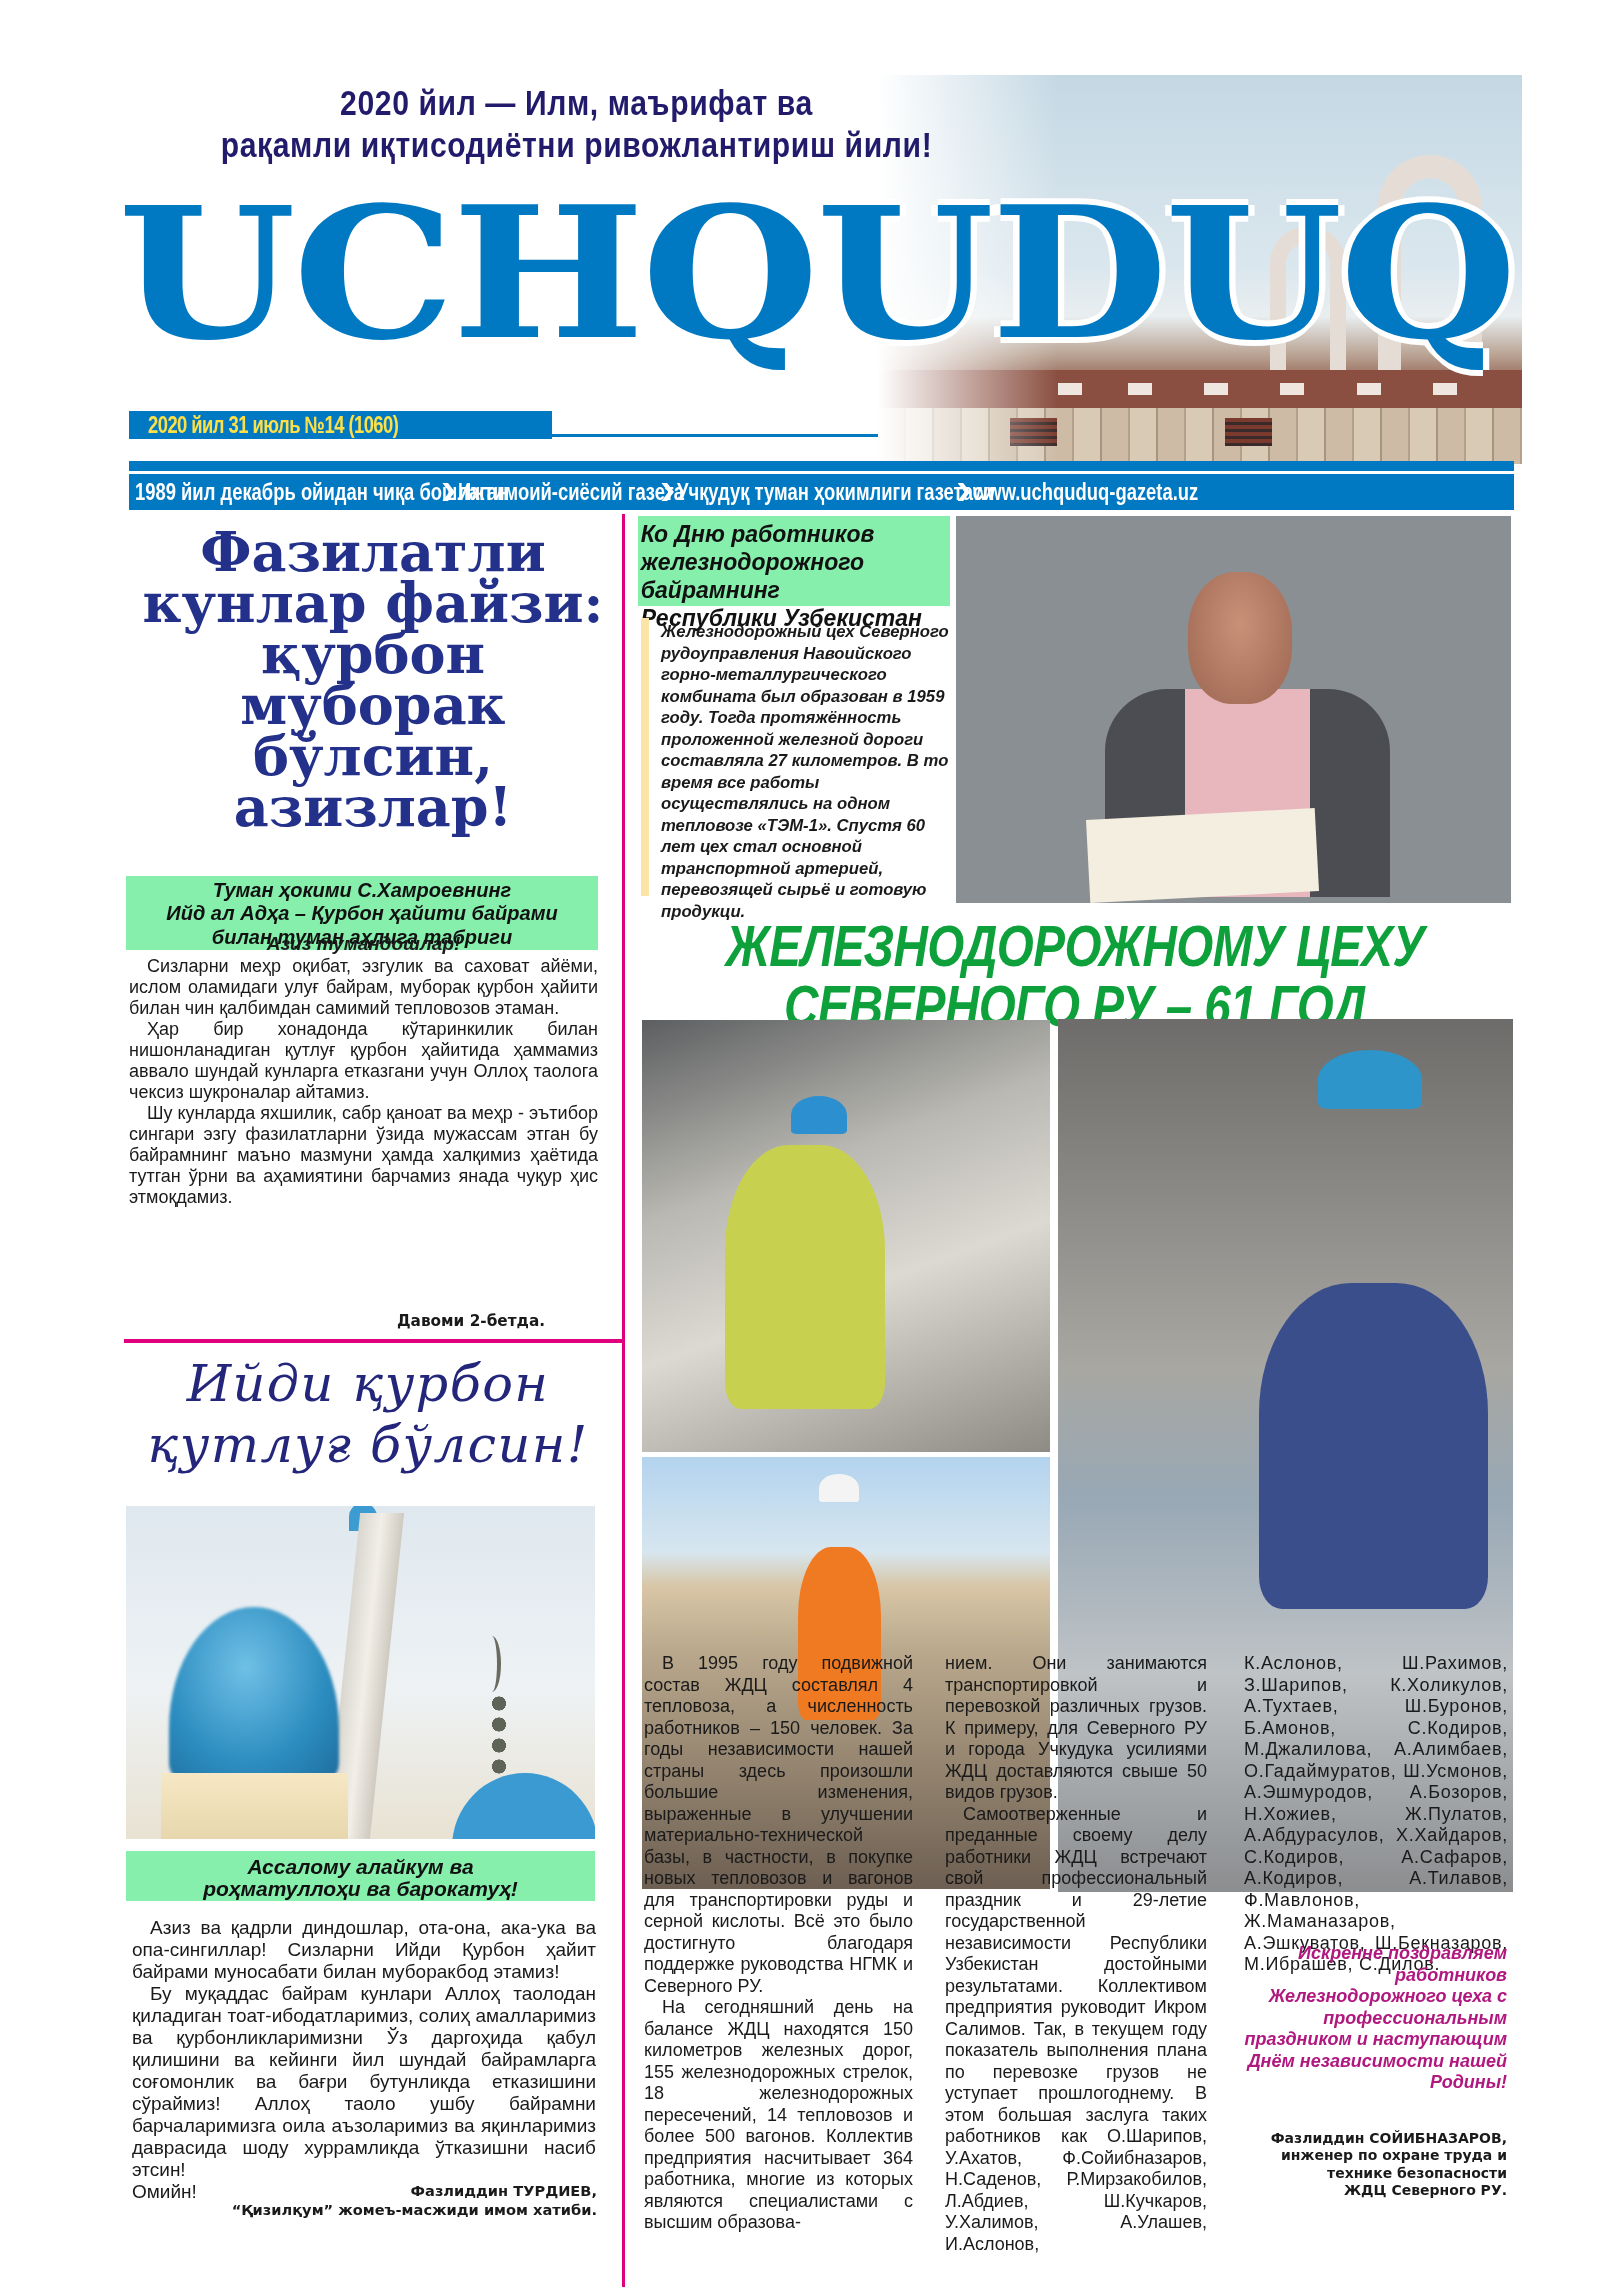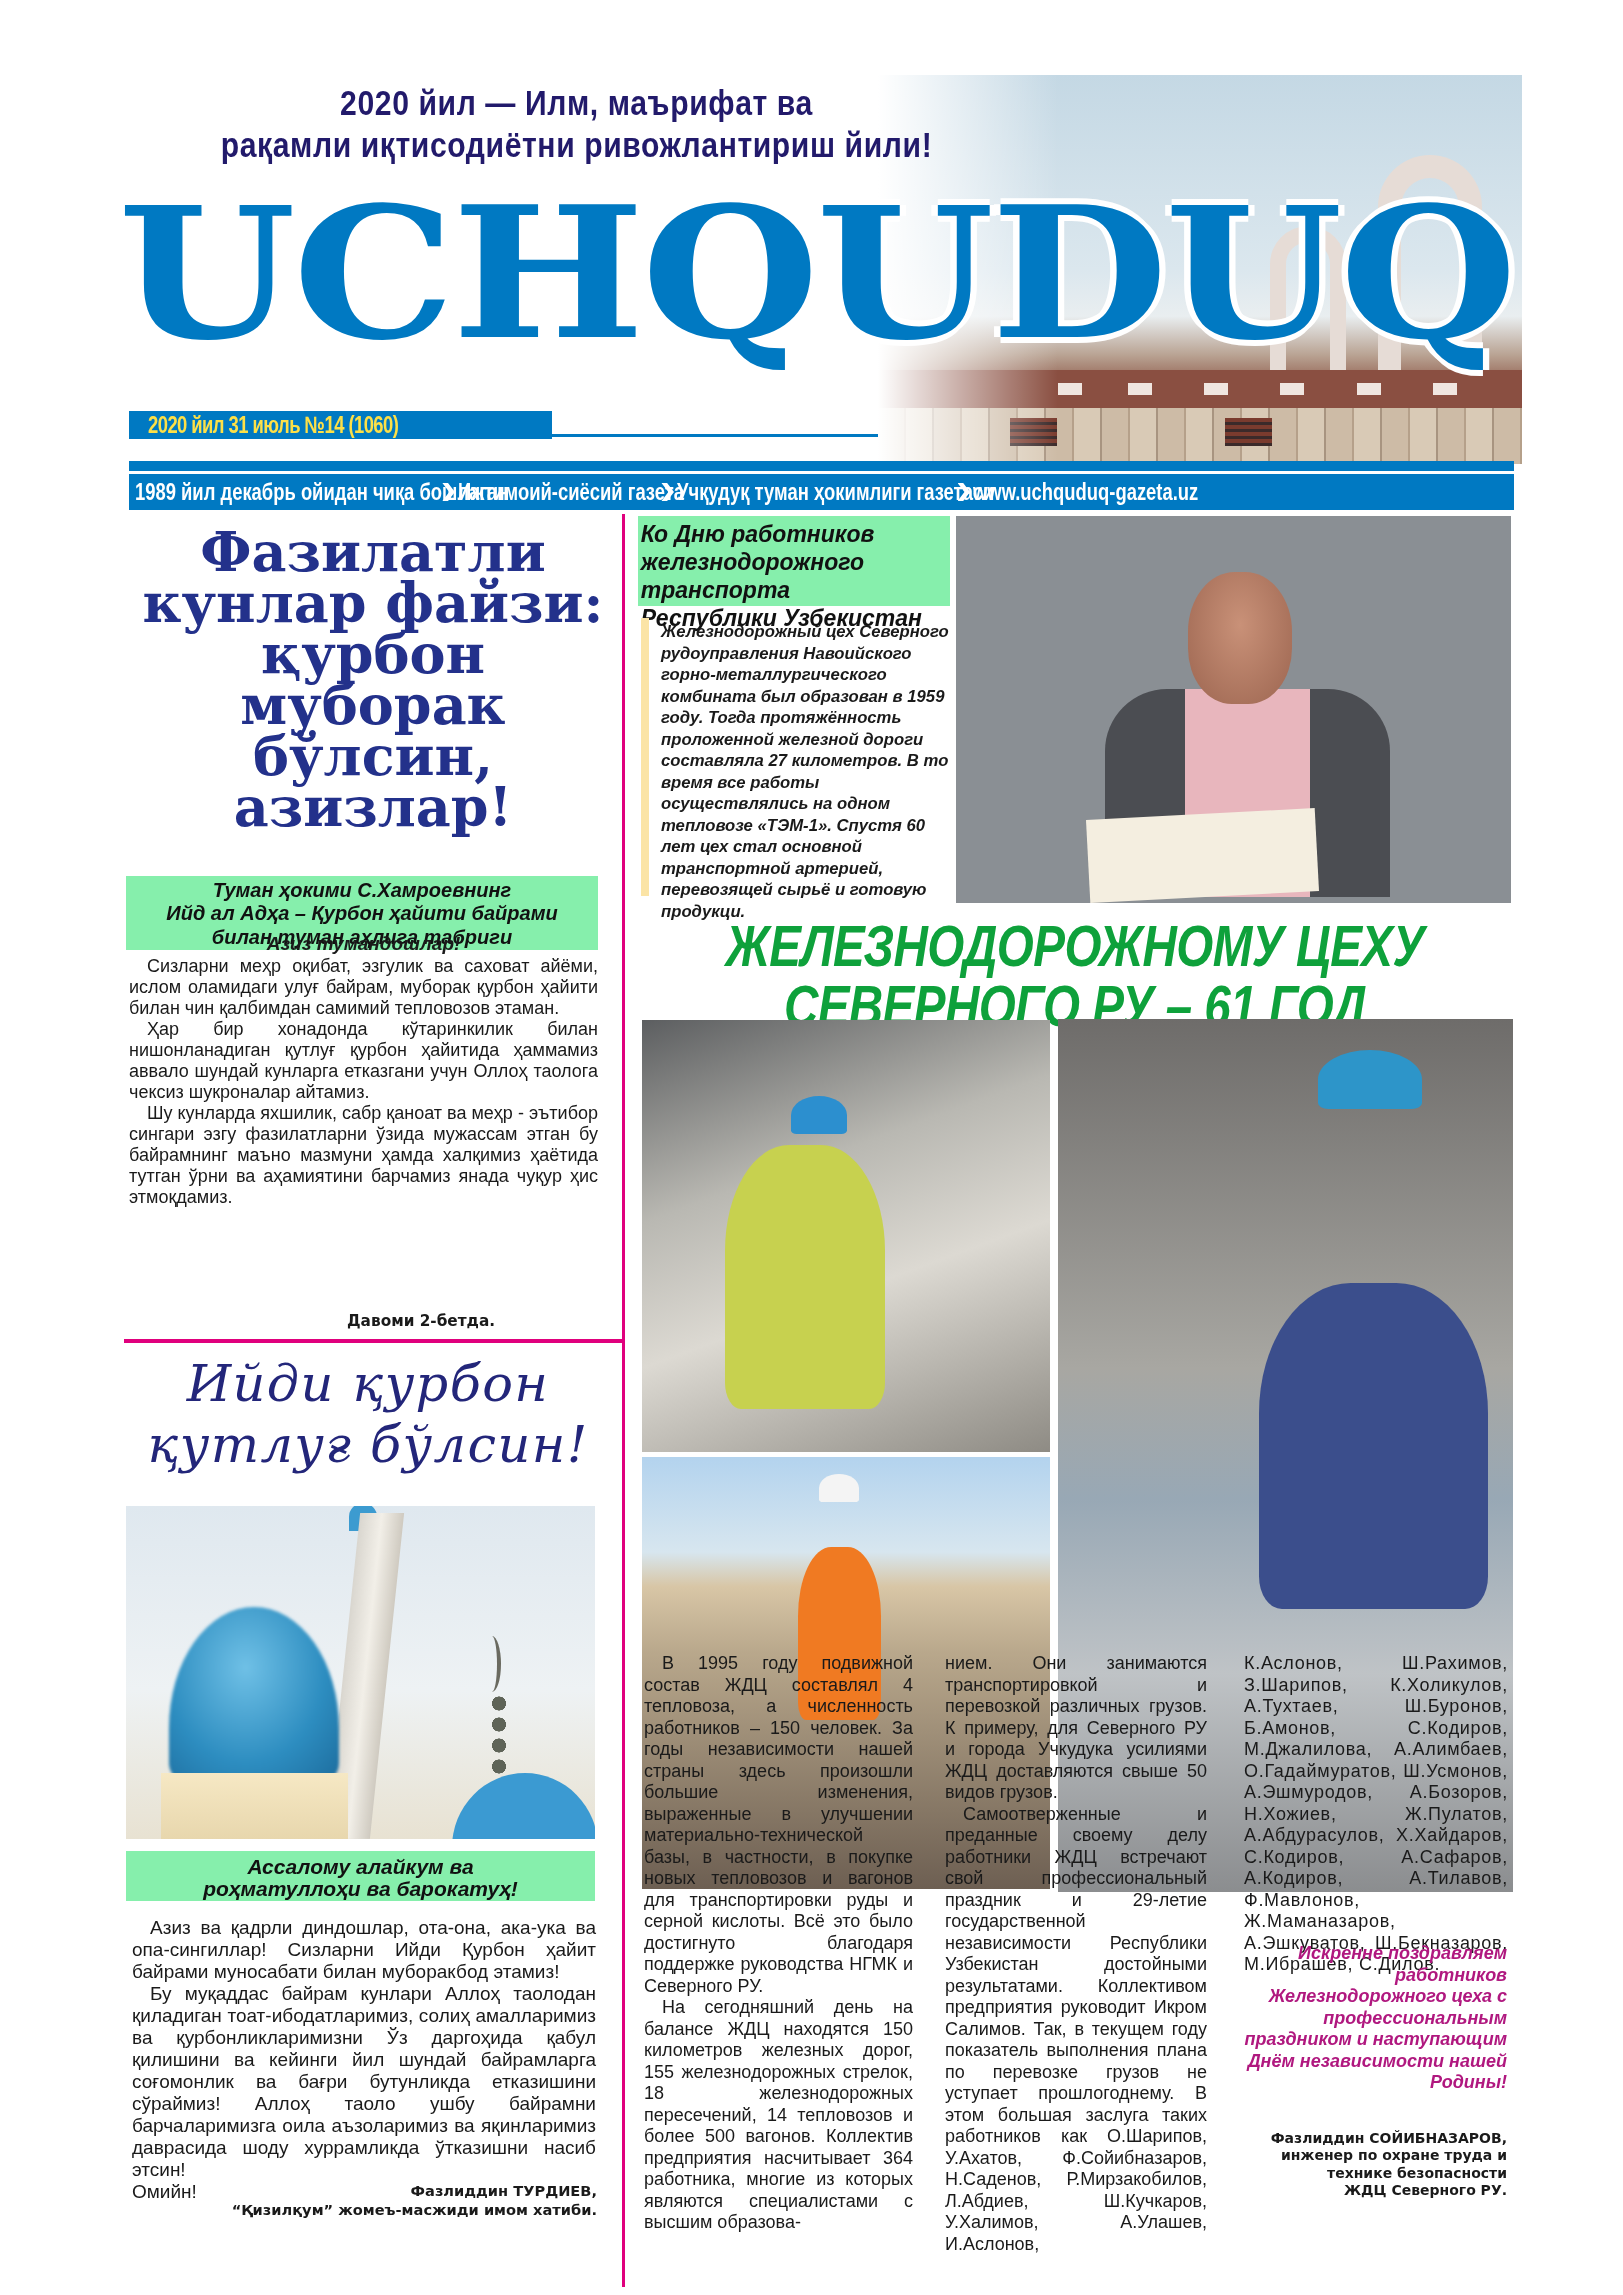--- a/index.html
+++ b/index.html
@@ -55,21 +55,21 @@
                      font-family: "DejaVu Serif", serif; font-weight: bold; color: #23318b;
                      font-size: 54px; line-height: 51px; }
   .yellow-box { background: #86efac; }
   .greet-box { left: 126px; top: 876px; width: 472px; height: 74px; text-align: center;
                font-style: italic; font-weight: bold; font-size: 20px; line-height: 23.6px; padding-top: 2.8px; color: #111; }
   .body-text { font-size: 18px; line-height: 21px; text-align: justify; color: #1a1a1a;
                transform-origin: left top; }
   .body-text p { text-indent: 18px; }
   .col-left-text { left: 129px; top: 897px; width: 469px; }
   .salute { text-align: center; font-weight: bold; font-style: italic; font-size: 19px; line-height: 23.6px; text-indent: 0 !important; margin-top: 35px; }
-  .cont-note { left: 347px; top: 1312px; width: 248px; text-align: left; font-weight: bold;
+  .cont-note { left: 347px; top: 1312px; width: 248px; text-align: center; font-weight: bold;
                font-family: "DejaVu Sans", sans-serif; font-size: 15.3px; }
 
   .script-title { left: 132px; top: 1353px; width: 472px; text-align: center;
                   font-family: "DejaVu Serif", serif; font-style: italic; color: #23267a;
                   font-size: 51px; line-height: 61px; letter-spacing: 1.4px; }
   .mosque-photo { left: 126px; top: 1506px; width: 469px; height: 333px; overflow: hidden;
                   background: linear-gradient(180deg, #dfe8ef 0%, #eef2f4 55%, #e8e2d2 100%); }
   .dome { position: absolute; left: 43px; top: 101px; width: 170px; height: 173px;
           background: radial-gradient(ellipse at 45% 35%, #6fc0e6 0%, #2d8dc0 60%, #1d6d9e 100%);
           border-radius: 50% 50% 8% 8% / 70% 70% 10% 10%; filter: blur(1.4px); }
@@ -224,21 +224,21 @@
   <p>Бу муқаддас байрам кунлари Аллоҳ таолодан қиладиган тоат-ибодатларимиз, солиҳ амалларимиз ва қурбонликларимизни Ўз даргоҳида қабул қилишини ва кейинги йил шундай байрамларга соғомонлик ва бағри бутунликда етказишини сўраймиз! Аллоҳ таоло ушбу байрамни барчаларимизга оила аъзоларимиз ва яқинларимиз даврасида шоду хуррамликда ўтказишни насиб этсин!</p>
   <p style="text-indent:0">Омийн!</p>
 </div>
 <div class="abs sig-left">
   <div>Фазлиддин ТУРДИЕВ,</div>
   <div>“Қизилқум” жомеъ-масжиди имом хатиби.</div>
 </div>
 
 <div class="abs yellow-box kicker-box">
   <div>Ко Дню работников</div>
-  <div>железнодорожного транспорта</div>
+  <div>железнодорожного байрамнинг</div>
   <div>Республики Узбекистан</div>
 </div>
 <div class="abs lead-bar"></div>
 <div class="abs lead-text">Железнодорожный цех Северного рудоуправления Навоийского горно-металлургического комбината был образован в 1959 году. Тогда протяжённость проложенной железной дороги составляла 27 километров. В то время все работы осуществлялись на одном тепловозе «ТЭМ-1». Спустя 60 лет цех стал основной транспортной артерией, перевозящей сырьё и готовую продукци.</div>
 
 <div class="abs portrait photo">
   <div class="body"></div>
   <div class="head"></div>
   <div class="book"></div>
 </div>

